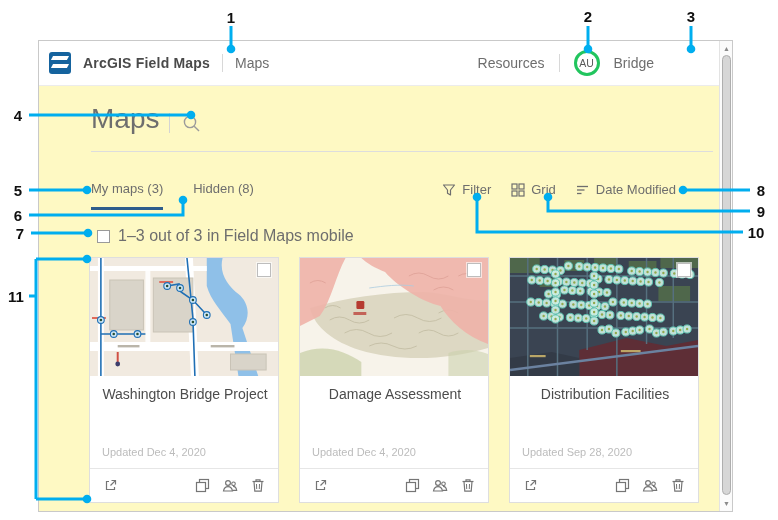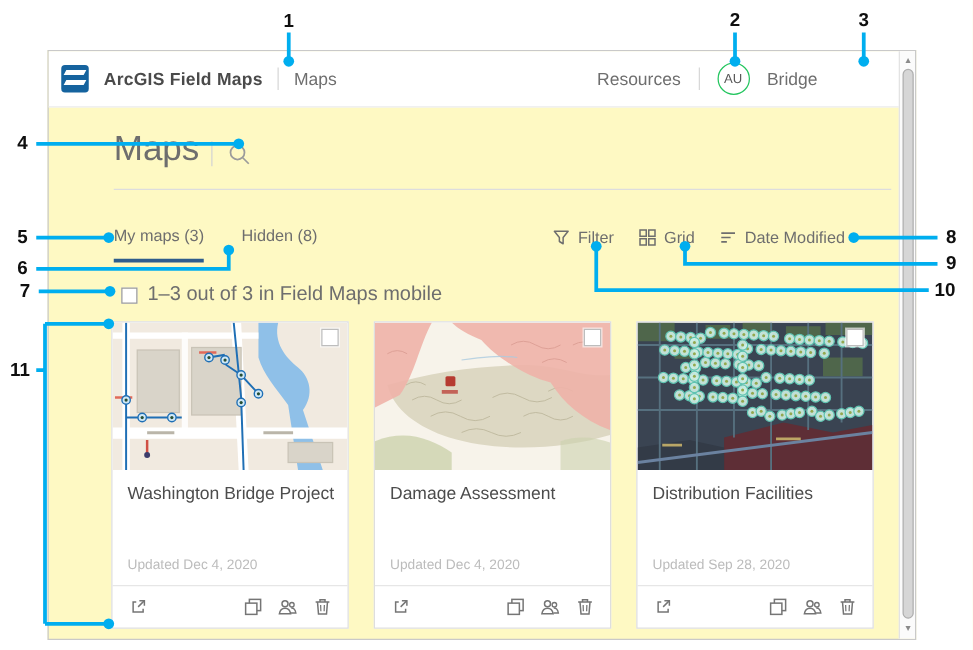--- a/index.html
+++ b/index.html
@@ -12,21 +12,21 @@
   .appbar { position:absolute; left:0; top:0; right:0; height:45px; background:#fff;
             border-bottom:1px solid #ececec; display:flex; align-items:center; padding:0 10px; }
   .appbar-left { display:flex; align-items:center; gap:12px; }
   .logo { width:22px; height:22px; border-radius:3px; background:#15639e; position:relative; overflow:hidden; flex:0 0 auto; }
   .logo:before { content:""; position:absolute; left:3px; top:4px; width:16px; height:4px; background:#fff; transform:skewX(-28deg); }
   .logo:after  { content:""; position:absolute; left:3px; top:12px; width:16px; height:4px; background:#fff; transform:skewX(-28deg); }
   .app-title { font-size:14px; font-weight:700; color:#4a4a4a; letter-spacing:.2px; }
   .vdiv { width:1px; height:18px; background:#d8d8d8; }
   .nav-item { font-size:14px; color:#6e6e6e; cursor:pointer; }
   .appbar-right { margin-left:auto; display:flex; align-items:center; gap:14px; padding-right:68px; }
-  .avatar { width:26px; height:26px; border-radius:50%; border:1px solid #22c55e; color:#595959;
+  .avatar { width:26px; height:26px; border-radius:50%; border:3px solid #22c55e; color:#595959;
             font-size:10.5px; display:flex; align-items:center; justify-content:center; background:#fff; }
 
   
   .page-title { position:absolute; left:52px; top:62px; font-size:28px; font-weight:400; color:#6e6e6e; }
   .title-div { position:absolute; left:130px; top:72px; width:1px; height:20px; background:#d4d4d4; }
   .search-btn { position:absolute; left:142px; top:72px; width:22px; height:22px; cursor:pointer; }
   .title-rule { position:absolute; left:52px; top:110px; width:622px; height:1px; background:#dddddd; }
 
   .tabs { position:absolute; left:52px; top:140px; display:flex; gap:30px; }
   .tab { font-size:13px; color:#6e6e6e; padding-bottom:8px; position:relative; cursor:pointer; }
@@ -34,21 +34,21 @@
 
   .list-controls { position:absolute; right:56px; top:141px; display:flex; gap:20px; align-items:center; }
   .ctrl { display:flex; align-items:center; gap:6px; font-size:13px; color:#6e6e6e; cursor:pointer; }
   .ctrl svg { display:block; }
 
   .select-row { position:absolute; left:58px; top:186px; display:flex; align-items:center; gap:8px; }
   .checkbox { width:13px; height:13px; border:1px solid #9a9a9a; background:#fff; cursor:pointer; }
   .select-label { font-size:16px; color:#6e6e6e; }
 
   
-  .cards { position:absolute; left:50px; top:216px; display:flex; gap:20px; }
+  .cards { position:absolute; left:50px; top:216px; display:flex; gap:20px;text-align:center; }
   .card { width:190px; height:246px; background:#fff; border:1px solid #dedede; position:relative; }
   .thumb { position:relative; width:100%; height:118px; overflow:hidden; cursor:pointer; }
   .thumb svg { display:block; width:100%; height:100%; }
   .thumb-check { position:absolute; top:5px; right:7px; width:14px; height:14px; background:#fff;
                  border:1px solid #bdbdbd; box-shadow:0 0 0 1px rgba(255,255,255,.6); cursor:pointer; }
   .card-title { position:absolute; left:12px; top:128px; right:10px; font-size:14px; color:#4c4c4c; }
   .card-updated { position:absolute; left:12px; bottom:44px; font-size:11px; color:#bcbcbc; }
   .card-actions { position:absolute; left:0; right:0; bottom:0; height:34px; border-top:1px solid #e6e6e6;
                   display:flex; align-items:center; padding:0 11px; }
   .act { width:18px; height:18px; display:flex; align-items:center; justify-content:center; cursor:pointer; }

